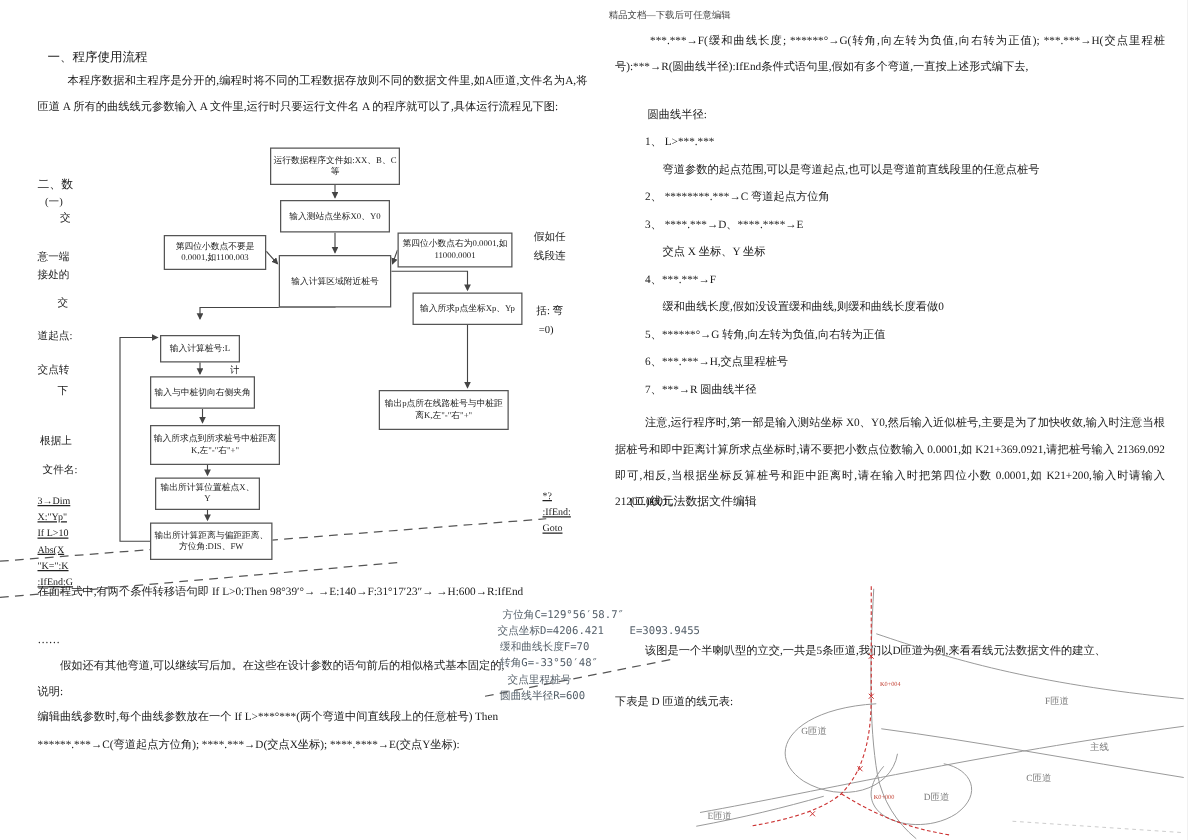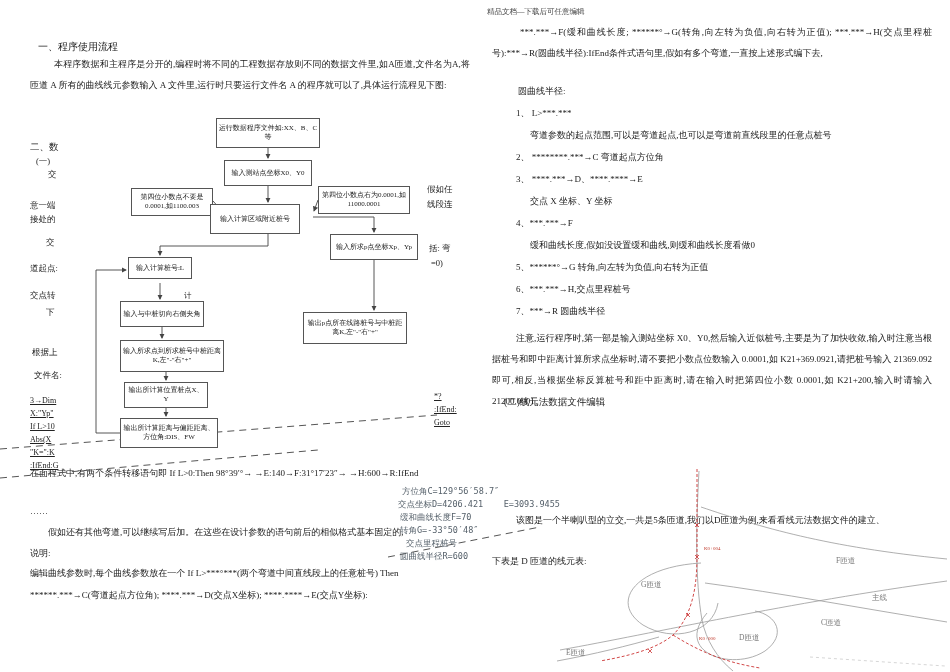--- a/index.html
+++ b/index.html
@@ -72,23 +72,23 @@
       <line x1="166" y1="372" x2="166" y2="380" marker-end="url(#arr)"></line>
       <line x1="166" y1="408" x2="166" y2="416" marker-end="url(#arr)"></line>
       <polyline points="120,433 96,433 96,270 126,270" marker-end="url(#arr)"></polyline>
     </g>
   </svg>
 
   <div class="fbox" style="left:216px;top:118px;width:104px;height:30px">运行数据程序文件如:XX、B、C等</div>
   <div class="fbox" style="left:224px;top:160px;width:88px;height:26px">输入测站点坐标X0、Y0</div>
   <div class="fbox" style="left:131px;top:188px;width:82px;height:28px">第四位小数点不要是0.0001,如1100.003</div>
   <div class="fbox" style="left:318px;top:186px;width:92px;height:28px">第四位小数点右为0.0001,如11000.0001</div>
-  <div class="fbox" style="left:210px;top:204px;width:90px;height:30px">输入计算区域附近桩号</div>
+  <div class="fbox" style="left:223px;top:204px;width:90px;height:42px">输入计算区域附近桩号</div>
   <div class="fbox" style="left:330px;top:234px;width:88px;height:26px">输入所求p点坐标Xp、Yp</div>
-  <div class="fbox" style="left:128px;top:257px;width:64px;height:22px">输入计算桩号:L</div>
+  <div class="fbox" style="left:128px;top:268px;width:64px;height:22px">输入计算桩号:L</div>
   <div class="fbox" style="left:120px;top:301px;width:84px;height:26px">输入与中桩切向右侧夹角</div>
   <div class="fbox" style="left:303px;top:312px;width:104px;height:32px">输出p点所在线路桩号与中桩距离K,左"-"右"+"</div>
   <div class="fbox" style="left:120px;top:340px;width:104px;height:32px">输入所求点到所求桩号中桩距离K,左"-"右"+"</div>
   <div class="fbox" style="left:124px;top:382px;width:84px;height:26px">输出所计算位置桩点X、Y</div>
   <div class="fbox" style="left:120px;top:418px;width:98px;height:30px">输出所计算距离与偏距距离、方位角:DIS、FW</div>
 
   <div class="code" style="left:30px;top:396px">3→Dim</div>
   <div class="code" style="left:30px;top:409px">X:"Yp"</div>
   <div class="code" style="left:30px;top:422px">If L&gt;10</div>
   <div class="code" style="left:30px;top:435px">Abs(X</div>

